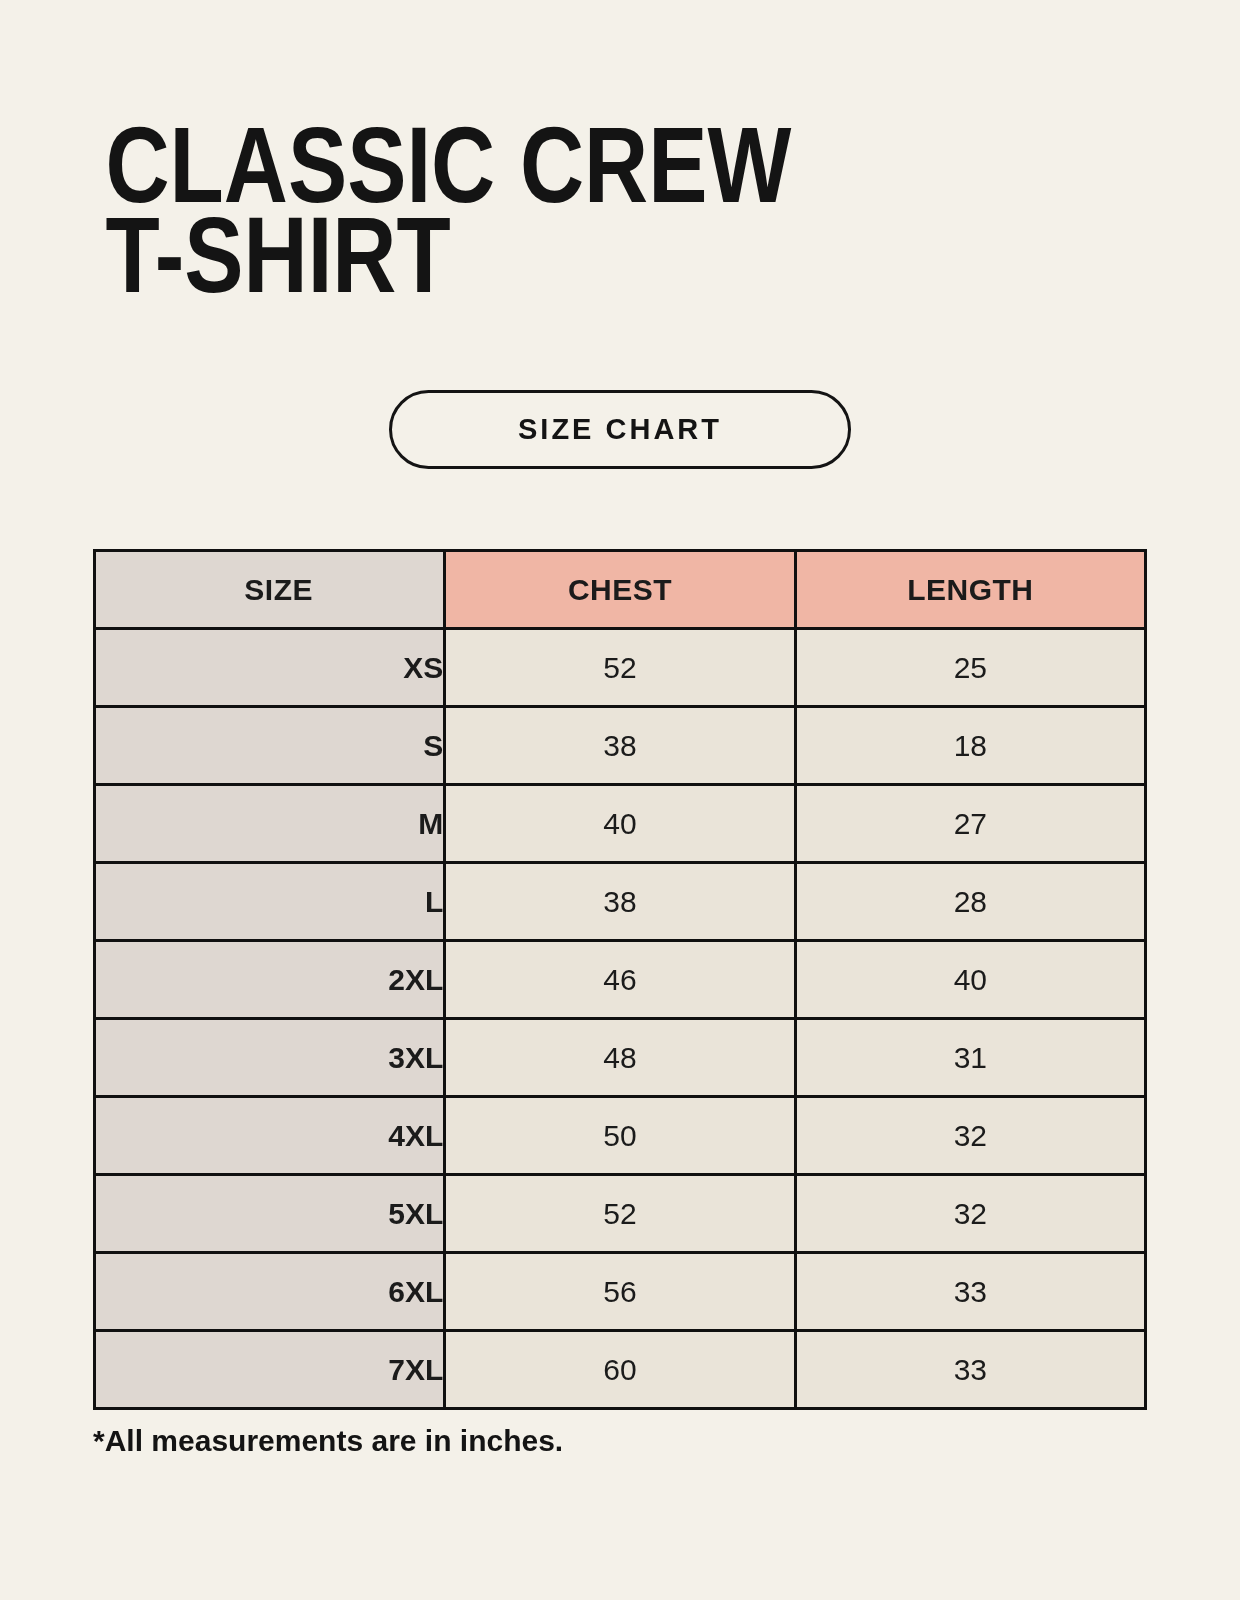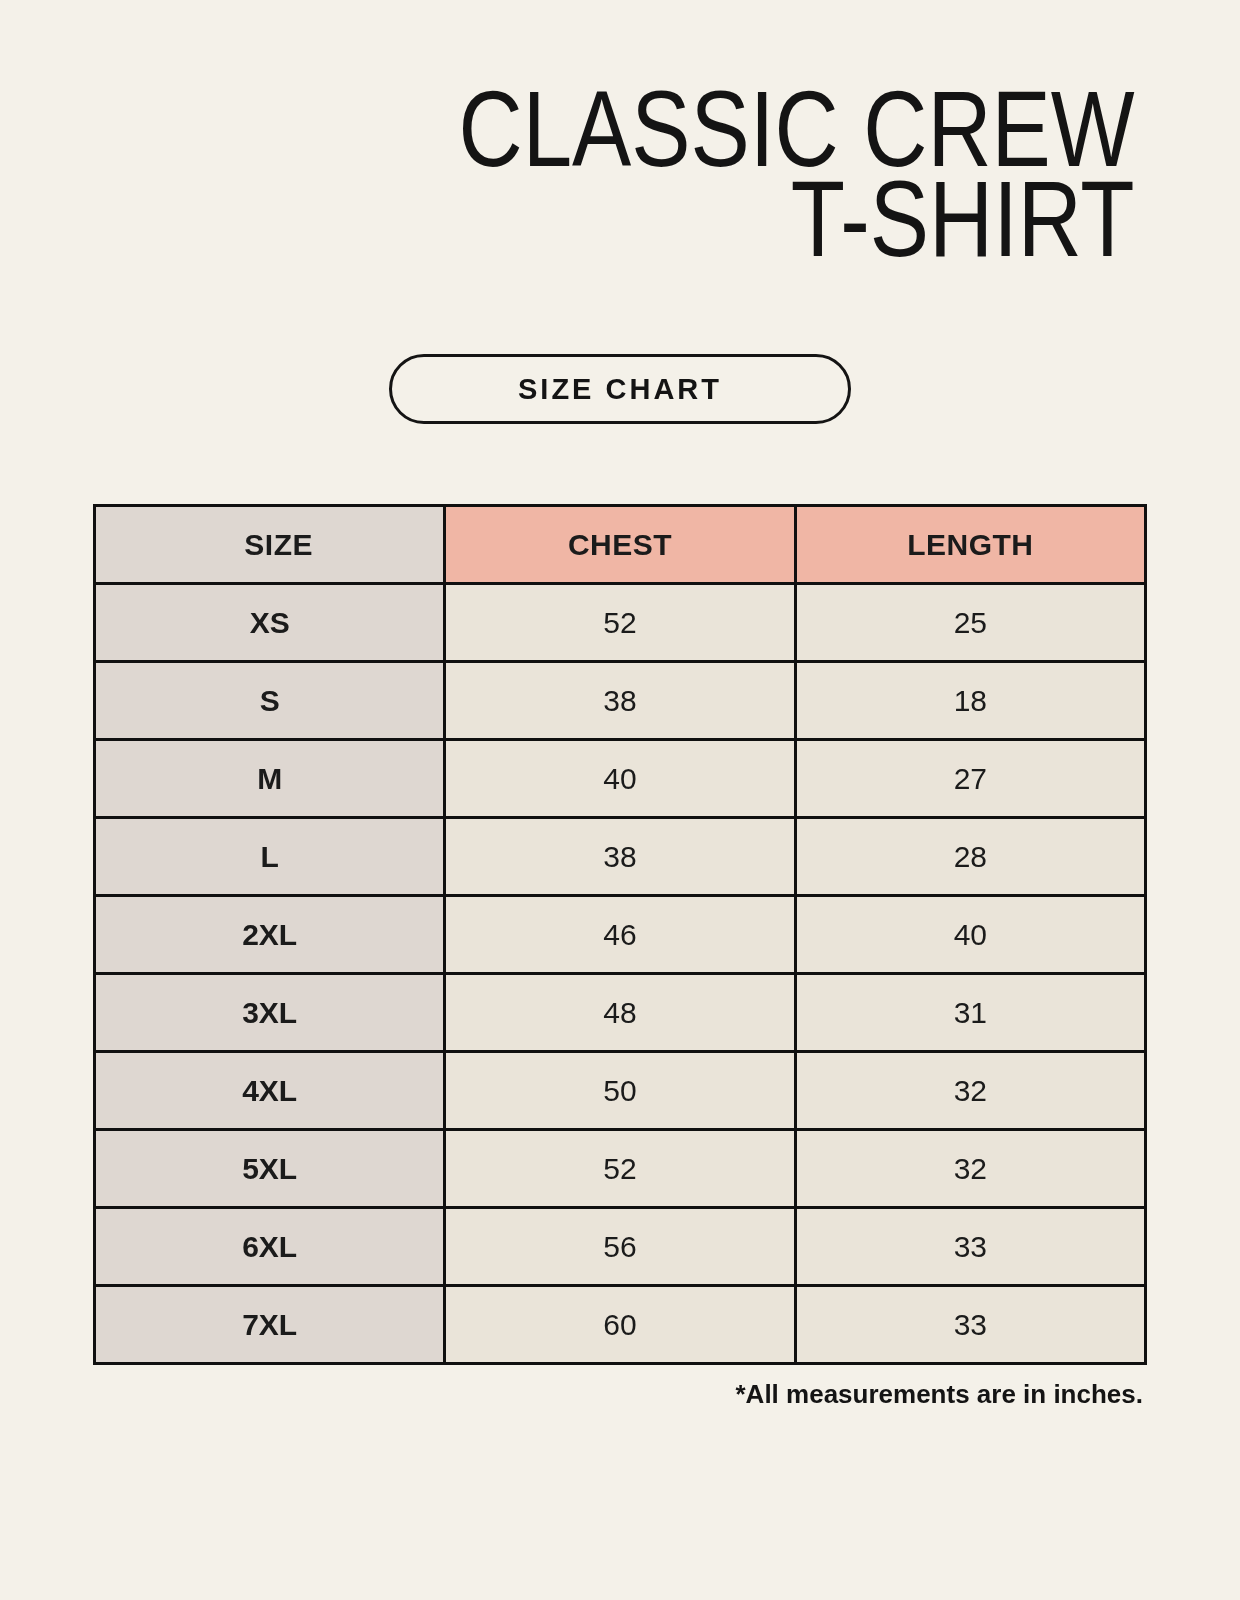--- a/index.html
+++ b/index.html
@@ -15,39 +15,39 @@
     overflow: hidden;
     background-color: #f4f1e9;
     background-image:
       radial-gradient(ellipse 900px 500px at 18% 4%, rgba(255,255,255,0.55), rgba(255,255,255,0) 60%),
       linear-gradient(132deg, rgba(255,255,255,0.35) 0%, rgba(255,255,255,0) 35%),
       linear-gradient(312deg, rgba(180,175,165,0.18) 0%, rgba(180,175,165,0) 30%),
       linear-gradient(180deg, #f7f4ed 0%, #f3f0e8 55%, #ecе9e1 100%);
   }
   
   .title-block {
-    padding-top: 84px;
-    text-align: right;
-    font-weight: normal;
+    padding-top: 120px;
+    text-align: left;
+    font-weight: bold;
     font-size: 107px;
     line-height: 90px;
     letter-spacing: 0px;
     color: #141414;
   }
   .title-line {
     display: block;
     transform: scaleX(0.83);
     transform-origin: center;
     white-space: nowrap;
   }
   
   .pill {
     margin: 90px auto 0;
     width: 462px;
-    height: 70px;
+    height: 79px;
     border: 3px solid #141414;
     border-radius: 60px;
     display: flex;
     align-items: center;
     justify-content: center;
     font-size: 29px;
     font-weight: bold;
     letter-spacing: 3px;
     color: #141414;
     background: transparent;
@@ -70,28 +70,27 @@
     height: 78px;
     font-size: 30px;
     color: #1b1b1b;
   }
   th {
     font-weight: bold;
     letter-spacing: 0.5px;
   }
   th.col-size   { background: #ded7d1; padding-left: 18px; }
   th.col-accent { background: #f0b6a5; }
-  td.size-cell  { background: #ded7d1; font-weight: bold; }
+  td.size-cell  { background: #ded7d1; font-weight: bold; text-align: right; }
   td.value-cell { background: #eae4d9; font-weight: normal; }
   
   .footnote {
     width: 1054px;
     margin: 14px auto 0;
-    text-align: right;
-    font-size: 26px;
+    font-size: 30px;
     font-weight: bold;
     color: #141414;
     padding-right: 4px;
   }
 </style>
 </head>
 <body>
 
 <div class="page">
 

